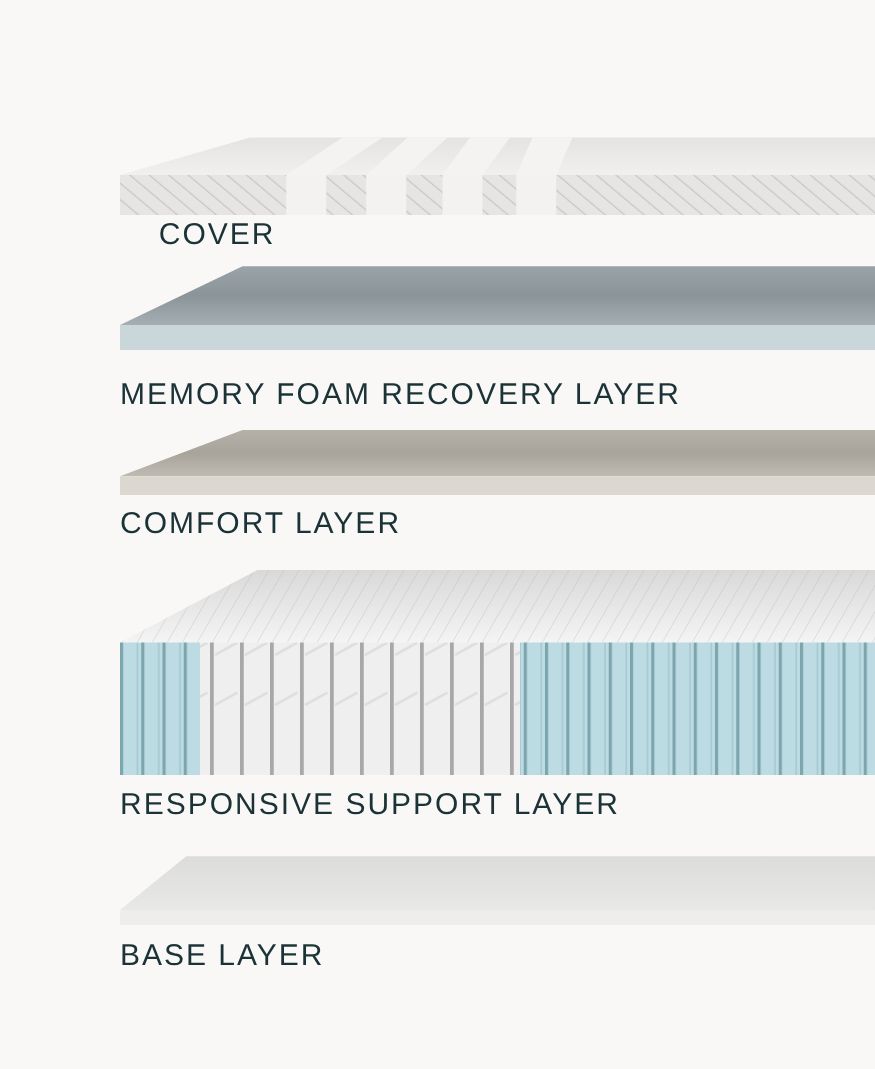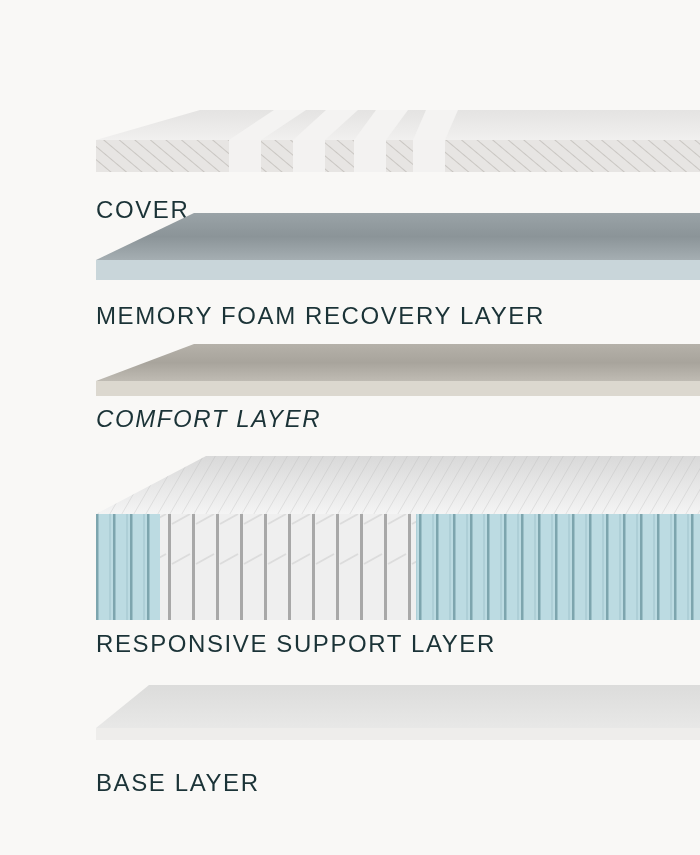--- a/index.html
+++ b/index.html
@@ -41,21 +41,21 @@
     <rect x="133" y="32" width="32" height="32" fill="#f3f2f1"></rect>
     <rect x="197" y="32" width="32" height="32" fill="#f3f2f1"></rect>
     <rect x="258" y="32" width="32" height="32" fill="#f3f2f1"></rect>
     <rect x="317" y="32" width="32" height="32" fill="#f3f2f1"></rect>
     <polygon points="133,32 165,32 210,2 178,2" fill="#f4f3f2"></polygon>
     <polygon points="197,32 229,32 262,2 230,2" fill="#f4f3f2"></polygon>
     <polygon points="258,32 290,32 312,2 280,2" fill="#f4f3f2"></polygon>
     <polygon points="317,32 349,32 362,2 330,2" fill="#f4f3f2"></polygon>
   </svg>
 </div>
-<div class="label" style="top:198px;">COVER</div>
+<div class="label" style="top:176px;margin-left:31px;">COVER</div>
 
 <div class="layer" style="top:212px;height:68px;">
   <svg width="604" height="68" viewBox="0 0 604 68">
     <defs>
       <linearGradient id="mfTop" x1="0" y1="0" x2="0" y2="1">
         <stop offset="0" stop-color="#9aa3a7"></stop>
         <stop offset="0.5" stop-color="#8b9498"></stop>
         <stop offset="1" stop-color="#a5aeb2"></stop>
       </linearGradient>
     </defs>
@@ -71,21 +71,21 @@
       <linearGradient id="cTop" x1="0" y1="0" x2="0" y2="1">
         <stop offset="0" stop-color="#b5b1a9"></stop>
         <stop offset="0.5" stop-color="#a8a49c"></stop>
         <stop offset="1" stop-color="#bfbbb3"></stop>
       </linearGradient>
     </defs>
     <polygon points="0,38 98,1 604,1 604,38" fill="url(#cTop)"></polygon>
     <rect x="0" y="38" width="604" height="15" fill="#dcd8cf"></rect>
   </svg>
 </div>
-<div class="label" style="top:407px;font-style:italic;">COMFORT LAYER</div>
+<div class="label" style="top:407px;">COMFORT LAYER</div>
 
 <div class="layer" style="top:454px;height:168px;">
   <svg width="604" height="168" viewBox="0 0 604 168">
     <defs>
       <linearGradient id="sTop" x1="0" y1="0" x2="0" y2="1">
         <stop offset="0" stop-color="#d9d9d9"></stop>
         <stop offset="1" stop-color="#f4f4f4"></stop>
       </linearGradient>
       <pattern id="topGrid" width="12" height="60" patternUnits="userSpaceOnUse" patternTransform="skewX(-30)">
         <line x1="0" y1="0" x2="0" y2="60" stroke="#b3b3b3" stroke-width="0.8"></line>
@@ -117,13 +117,13 @@
     <defs>
       <linearGradient id="bTop" x1="0" y1="0" x2="0" y2="1">
         <stop offset="0" stop-color="#dcdcdb"></stop>
         <stop offset="1" stop-color="#e8e8e7"></stop>
       </linearGradient>
     </defs>
     <polygon points="0,44 53,1 604,1 604,44" fill="url(#bTop)"></polygon>
     <rect x="0" y="44" width="604" height="12" fill="#eeedeb"></rect>
   </svg>
 </div>
-<div class="label" style="top:771px;">BASE LAYER</div>
+<div class="label" style="top:753px;">BASE LAYER</div>
 
 </body></html>

